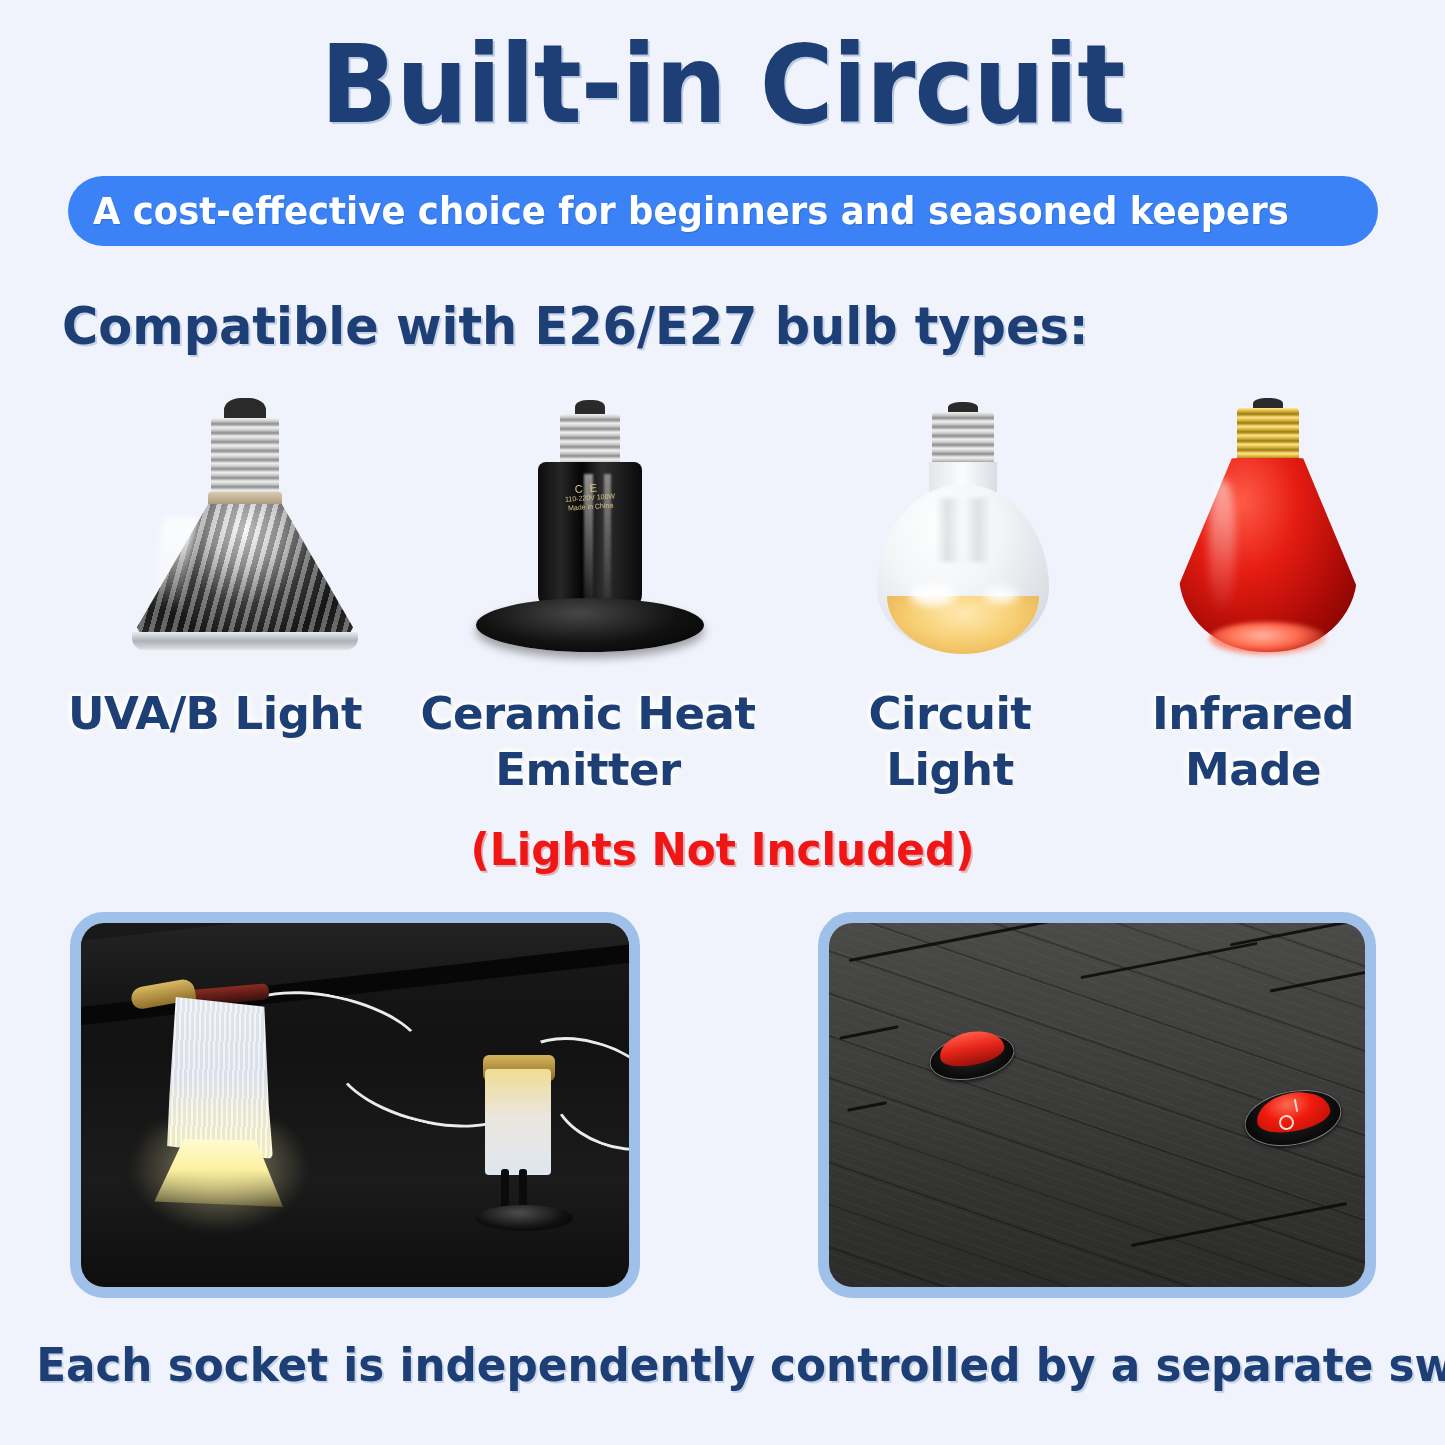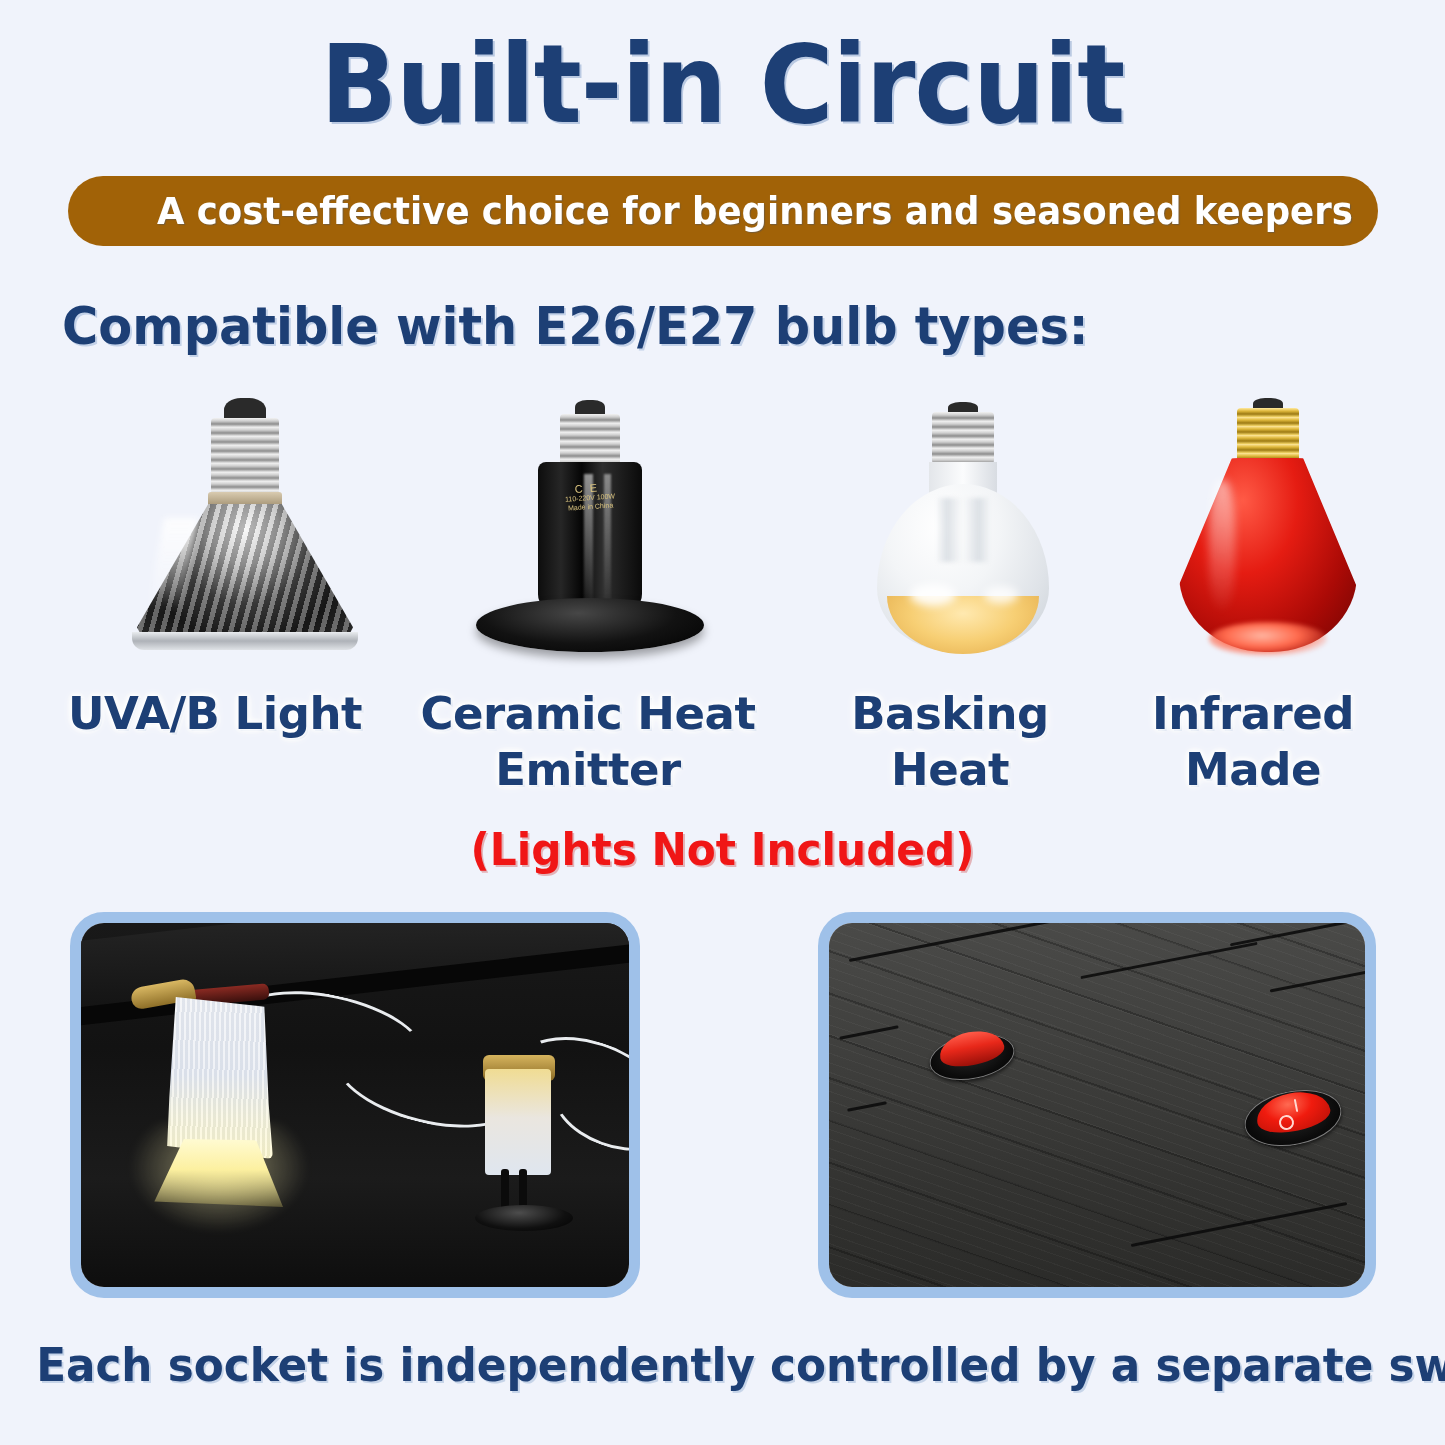--- a/index.html
+++ b/index.html
@@ -23,23 +23,23 @@
     font-family:"DejaVu Sans", sans-serif;
     transform:scaleX(.93);
     text-shadow:2px 2px 0 rgba(120,150,195,.45);
     line-height:1.05;
   }
 
   
   .pill{
     position:absolute;top:176px;left:68px;
     width:1310px;height:70px;
-    background:#a16207;
+    background:#3b82f6;
     border-radius:36px;
-    display:flex;align-items:center;justify-content:flex-end;
+    display:flex;align-items:center;justify-content:flex-start;
   }
   .pill-text{
     color:#ffffff;
     font-size:37px;
     font-weight:bold;
     font-family:"DejaVu Sans", sans-serif;
     transform:scaleX(.96);
     white-space:nowrap;
     text-shadow:1px 1px 1px rgba(40,80,140,.35);
   }
@@ -444,21 +444,21 @@
         <div class="ir-print"></div>
         <div class="ir-gloss"></div>
         <div class="ir-pool"></div>
       </div>
     </div>
   </div>
 
   <div class="labels">
     <div class="lbl l0">UVA/B Light</div>
     <div class="lbl l1">Ceramic Heat Emitter</div>
-    <div class="lbl l2">Basking Heat</div>
+    <div class="lbl l2">Circuit Light</div>
     <div class="lbl l3">Infrared Made</div>
   </div>
 
   <div class="note">(Lights Not Included)</div>
 
   <div class="panel left">
     <div class="photo ph-left">
       <div class="beam-l"></div>
       <div class="beam-l2"></div>
 

